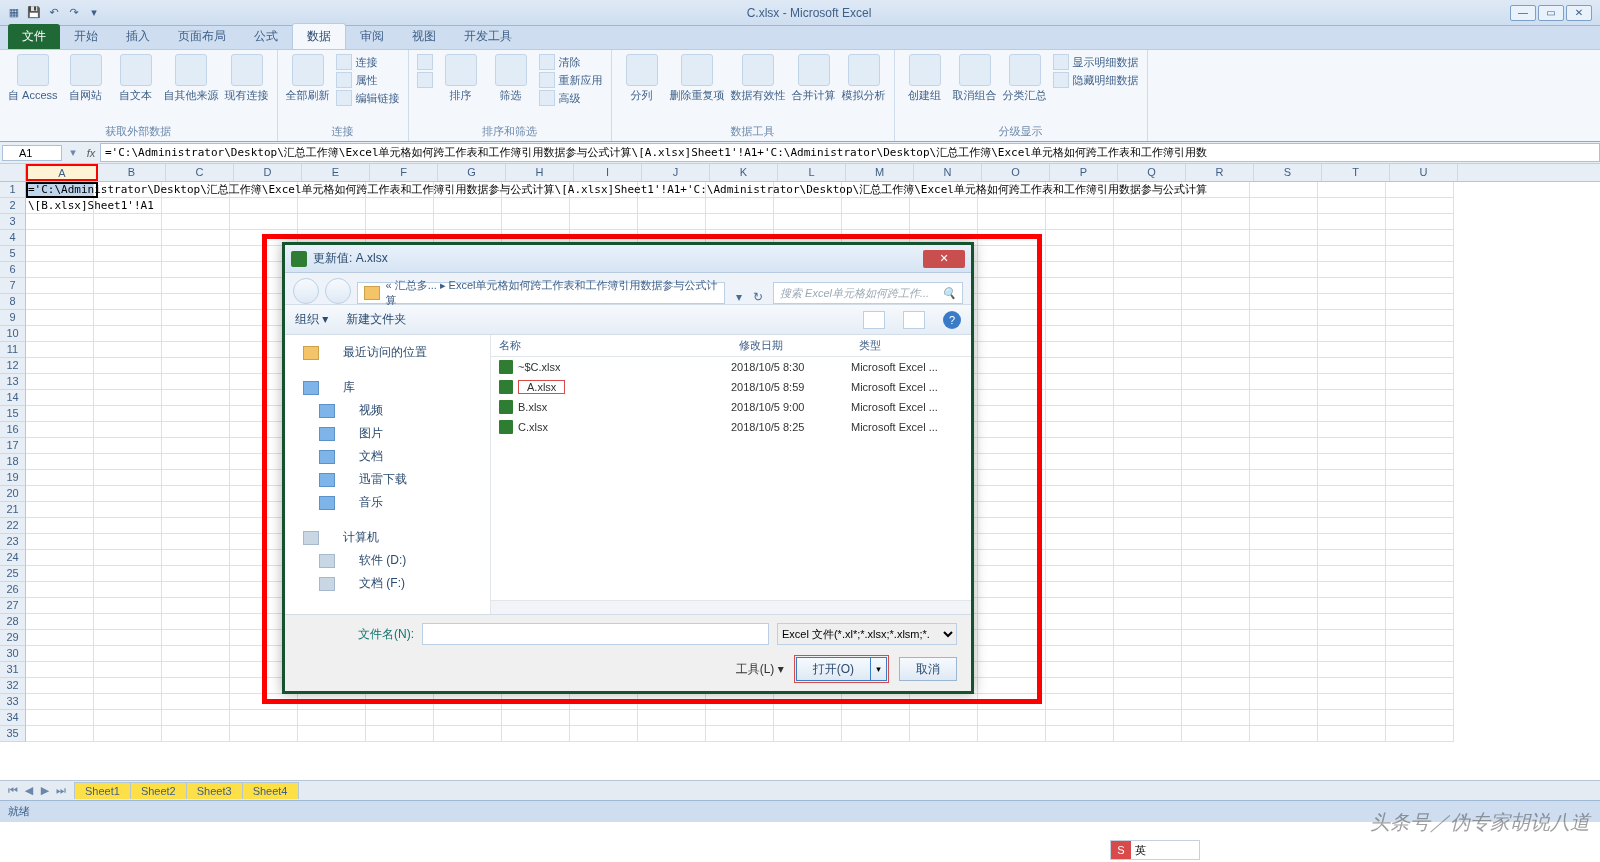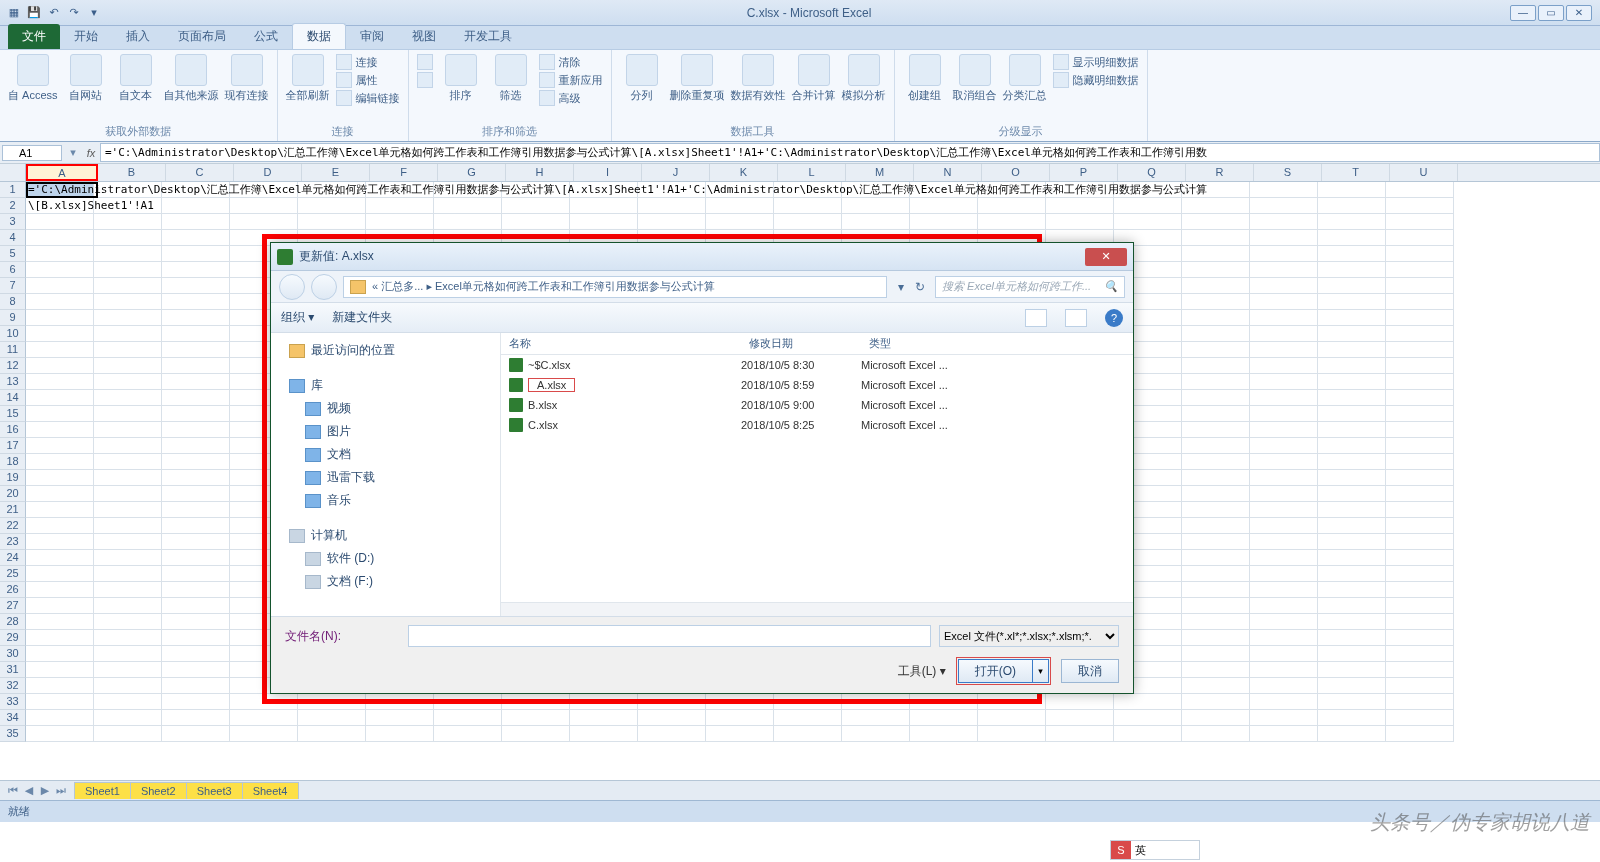--- a/index.html
+++ b/index.html
@@ -56,56 +56,56 @@
 .sheetbar { height:20px; background:#e4ebf3; display:flex; align-items:center; border-top:1px solid #b5c6d6; font-size:11px; }
 .sheetbar .nav { display:flex; gap:2px; padding:0 6px; }
 .sheetbar .nav div { width:14px; text-align:center; color:#6b88aa; }
 .sheetbar .stab { padding:2px 10px; background:#fde047; border:1px solid #b5c6d6; border-bottom:none; margin-right:-1px; color:#3e5f87; }
 
 
 .status { height:22px; background:#cedef0; display:flex; align-items:center; padding:0 8px; font-size:11px; color:#3e5f87; border-top:1px solid #9fb8d3; }
 
 
 .dlg-outline { position:absolute; left:262px; top:234px; width:780px; height:470px; border:5px solid #ff0000; z-index:50; }
-.dlg { position:absolute; left:270px; top:242px; width:864px; height:452px; background:#f0f0f0; border:1px solid #14532d; box-shadow:0 0 12px rgba(0,0,0,.3); z-index:51; display:flex; flex-direction:column; }
+.dlg { position:absolute; left:282px; top:242px; width:692px; height:452px; background:#f0f0f0; border:3px solid #14532d; box-shadow:0 0 12px rgba(0,0,0,.3); z-index:51; display:flex; flex-direction:column; }
 .dlg .dlg-title { height:28px; background:linear-gradient(#eaf2fb,#d6e4f3); display:flex; align-items:center; padding:0 6px; border-bottom:1px solid #b6c9de; }
 .dlg .dlg-title .xic { width:16px; height:16px; background:#2e7d32; border-radius:2px; margin-right:6px; }
 .dlg .dlg-title .t { flex:1; font-size:12px; color:#2b4a6f; }
 .dlg .dlg-title .close { width:42px; height:18px; background:#c94f4f; border-radius:2px; color:#fff; text-align:center; font-size:11px; line-height:16px; }
-.dlg .crumb { height:32px; display:flex; align-items:center; padding:0 8px; gap:6px; background:#eef3f9; border-bottom:1px solid #d3dde8; }
+.dlg .crumb { height:32px; display:flex; align-items:flex-end; padding:0 8px; gap:6px; background:#eef3f9; border-bottom:1px solid #d3dde8; }
 .dlg .crumb .navb { width:26px; height:26px; border:1px solid #bcd0e5; border-radius:50%; background:linear-gradient(#f6fafe,#dfe9f4); }
 .dlg .crumb .path { flex:1; border:1px solid #bcd0e5; background:#fff; height:22px; display:flex; align-items:center; padding:0 6px; font-size:11px; color:#3e5f87; }
 .dlg .crumb .path .folder-ic { width:16px; height:14px; background:#f5c469; border:1px solid #caa24e; margin-right:6px; }
 .dlg .crumb .search { width:190px; border:1px solid #bcd0e5; background:#fff; height:22px; padding:0 6px; font-size:11px; color:#9aa8b6; font-style:italic; display:flex; align-items:center; justify-content:space-between; }
 .dlg .crumb .refresh { width:14px; color:#4a6d96; }
 .dlg .toolbar { height:30px; background:linear-gradient(#f7fafd,#e5edf6); border-bottom:1px solid #d3dde8; display:flex; align-items:center; padding:0 10px; font-size:12px; color:#2b4a6f; gap:18px; }
 .dlg .toolbar .sp { flex:1; }
 .dlg .toolbar .ic { width:22px; height:18px; border:1px solid #bcd0e5; background:#fff; }
 .dlg .toolbar .help { width:18px; height:18px; border-radius:50%; background:#3a7bc8; color:#fff; text-align:center; font-size:11px; line-height:18px; }
 .dlg .body { flex:1; display:flex; background:#fff; }
 .dlg .side { width:230px; border-right:1px solid #e0e6ec; padding:6px 0; overflow:hidden; }
-.dlg .side .item { display:flex; align-items:center; gap:6px; padding:3px 18px; font-size:12px; color:#2b4a6f;text-align:right; }
+.dlg .side .item { display:flex; align-items:center; gap:24px; padding:3px 18px; font-size:12px; color:#2b4a6f;text-align:right; }
 .dlg .side .item.indent { padding-left:34px; }
 .dlg .side .item .ic { width:16px; height:14px; background:#f5c469; border:1px solid #caa24e; }
 .dlg .side .item .ic.lib { background:#7fb4e8; border-color:#5a92c9; }
 .dlg .side .item .ic.drv { background:#c9d6e3; border-color:#a6b8cb; }
 .dlg .side .item.sel { background:linear-gradient(#e8f1fb,#d4e5f7); border:1px solid #a9c8e8; border-radius:2px; }
 .dlg .files { flex:1; display:flex; flex-direction:column; }
 .dlg .files .hdr { display:flex; height:22px; border-bottom:1px solid #e0e6ec; font-size:11px; color:#3e5f87; align-items:center; }
 .dlg .files .hdr div { padding:0 8px; }
 .dlg .files .hdr .n { width:240px; } .dlg .files .hdr .d { width:120px; } .dlg .files .hdr .t { width:120px; }
 .dlg .files .fr { display:flex; height:20px; align-items:center; font-size:11px; color:#333; }
 .dlg .files .fr .n { width:240px; display:flex; align-items:center; gap:5px; padding-left:8px; }
 .dlg .files .fr .n .xic { width:14px; height:14px; background:#2e7d32; border-radius:1px; }
 .dlg .files .fr .d { width:120px; } .dlg .files .fr .t { width:120px; }
 .dlg .files .fr.hl .n span:last-child { border:1px solid #d94a4a; padding:0 8px; }
 .dlg .files .scroll { height:14px; border-top:1px solid #e0e6ec; margin-top:auto; background:#f2f4f7; position:relative; }
 .dlg .bottom { padding:8px 14px; background:#f0f0f0; border-top:1px solid #d3dde8; }
 .dlg .bottom .frow { display:flex; align-items:center; gap:8px; margin-bottom:10px; }
-.dlg .bottom .frow .lbl { width:115px; font-size:12px; color:#701a75; }
+.dlg .bottom .frow .lbl { width:115px; text-align:right; font-size:12px; color:#0f766e; }
 .dlg .bottom .frow input { flex:1; height:22px; border:1px solid #bcd0e5; padding:0 4px; font-size:12px; }
 .dlg .bottom .frow select { width:180px; height:22px; border:1px solid #bcd0e5; font-size:11px; }
 .dlg .bottom .arow { display:flex; justify-content:flex-end; gap:10px; align-items:center; }
 .dlg .bottom .arow .lbl { font-size:12px; color:#333; }
 .dlg .bottom .btn { height:24px; padding:0 16px; border:1px solid #9bb6d3; background:linear-gradient(#f6fafe,#dfe9f4); font-size:12px; color:#2b4a6f; display:flex; align-items:center; }
 .dlg .bottom .btn.open { border:1px solid #3a7bc8; }
 .dlg .bottom .open-wrap { display:flex; border:1px solid #d94a4a; padding:1px; }
 .dlg .bottom .open-wrap .dd { width:16px; border:1px solid #3a7bc8; border-left:none; background:linear-gradient(#f6fafe,#dfe9f4); display:flex; align-items:center; justify-content:center; font-size:9px; }
 
 .watermark { position:absolute; right:10px; bottom:26px; font-size:20px; color:rgba(80,80,80,.55); font-style:italic; z-index:100; }

